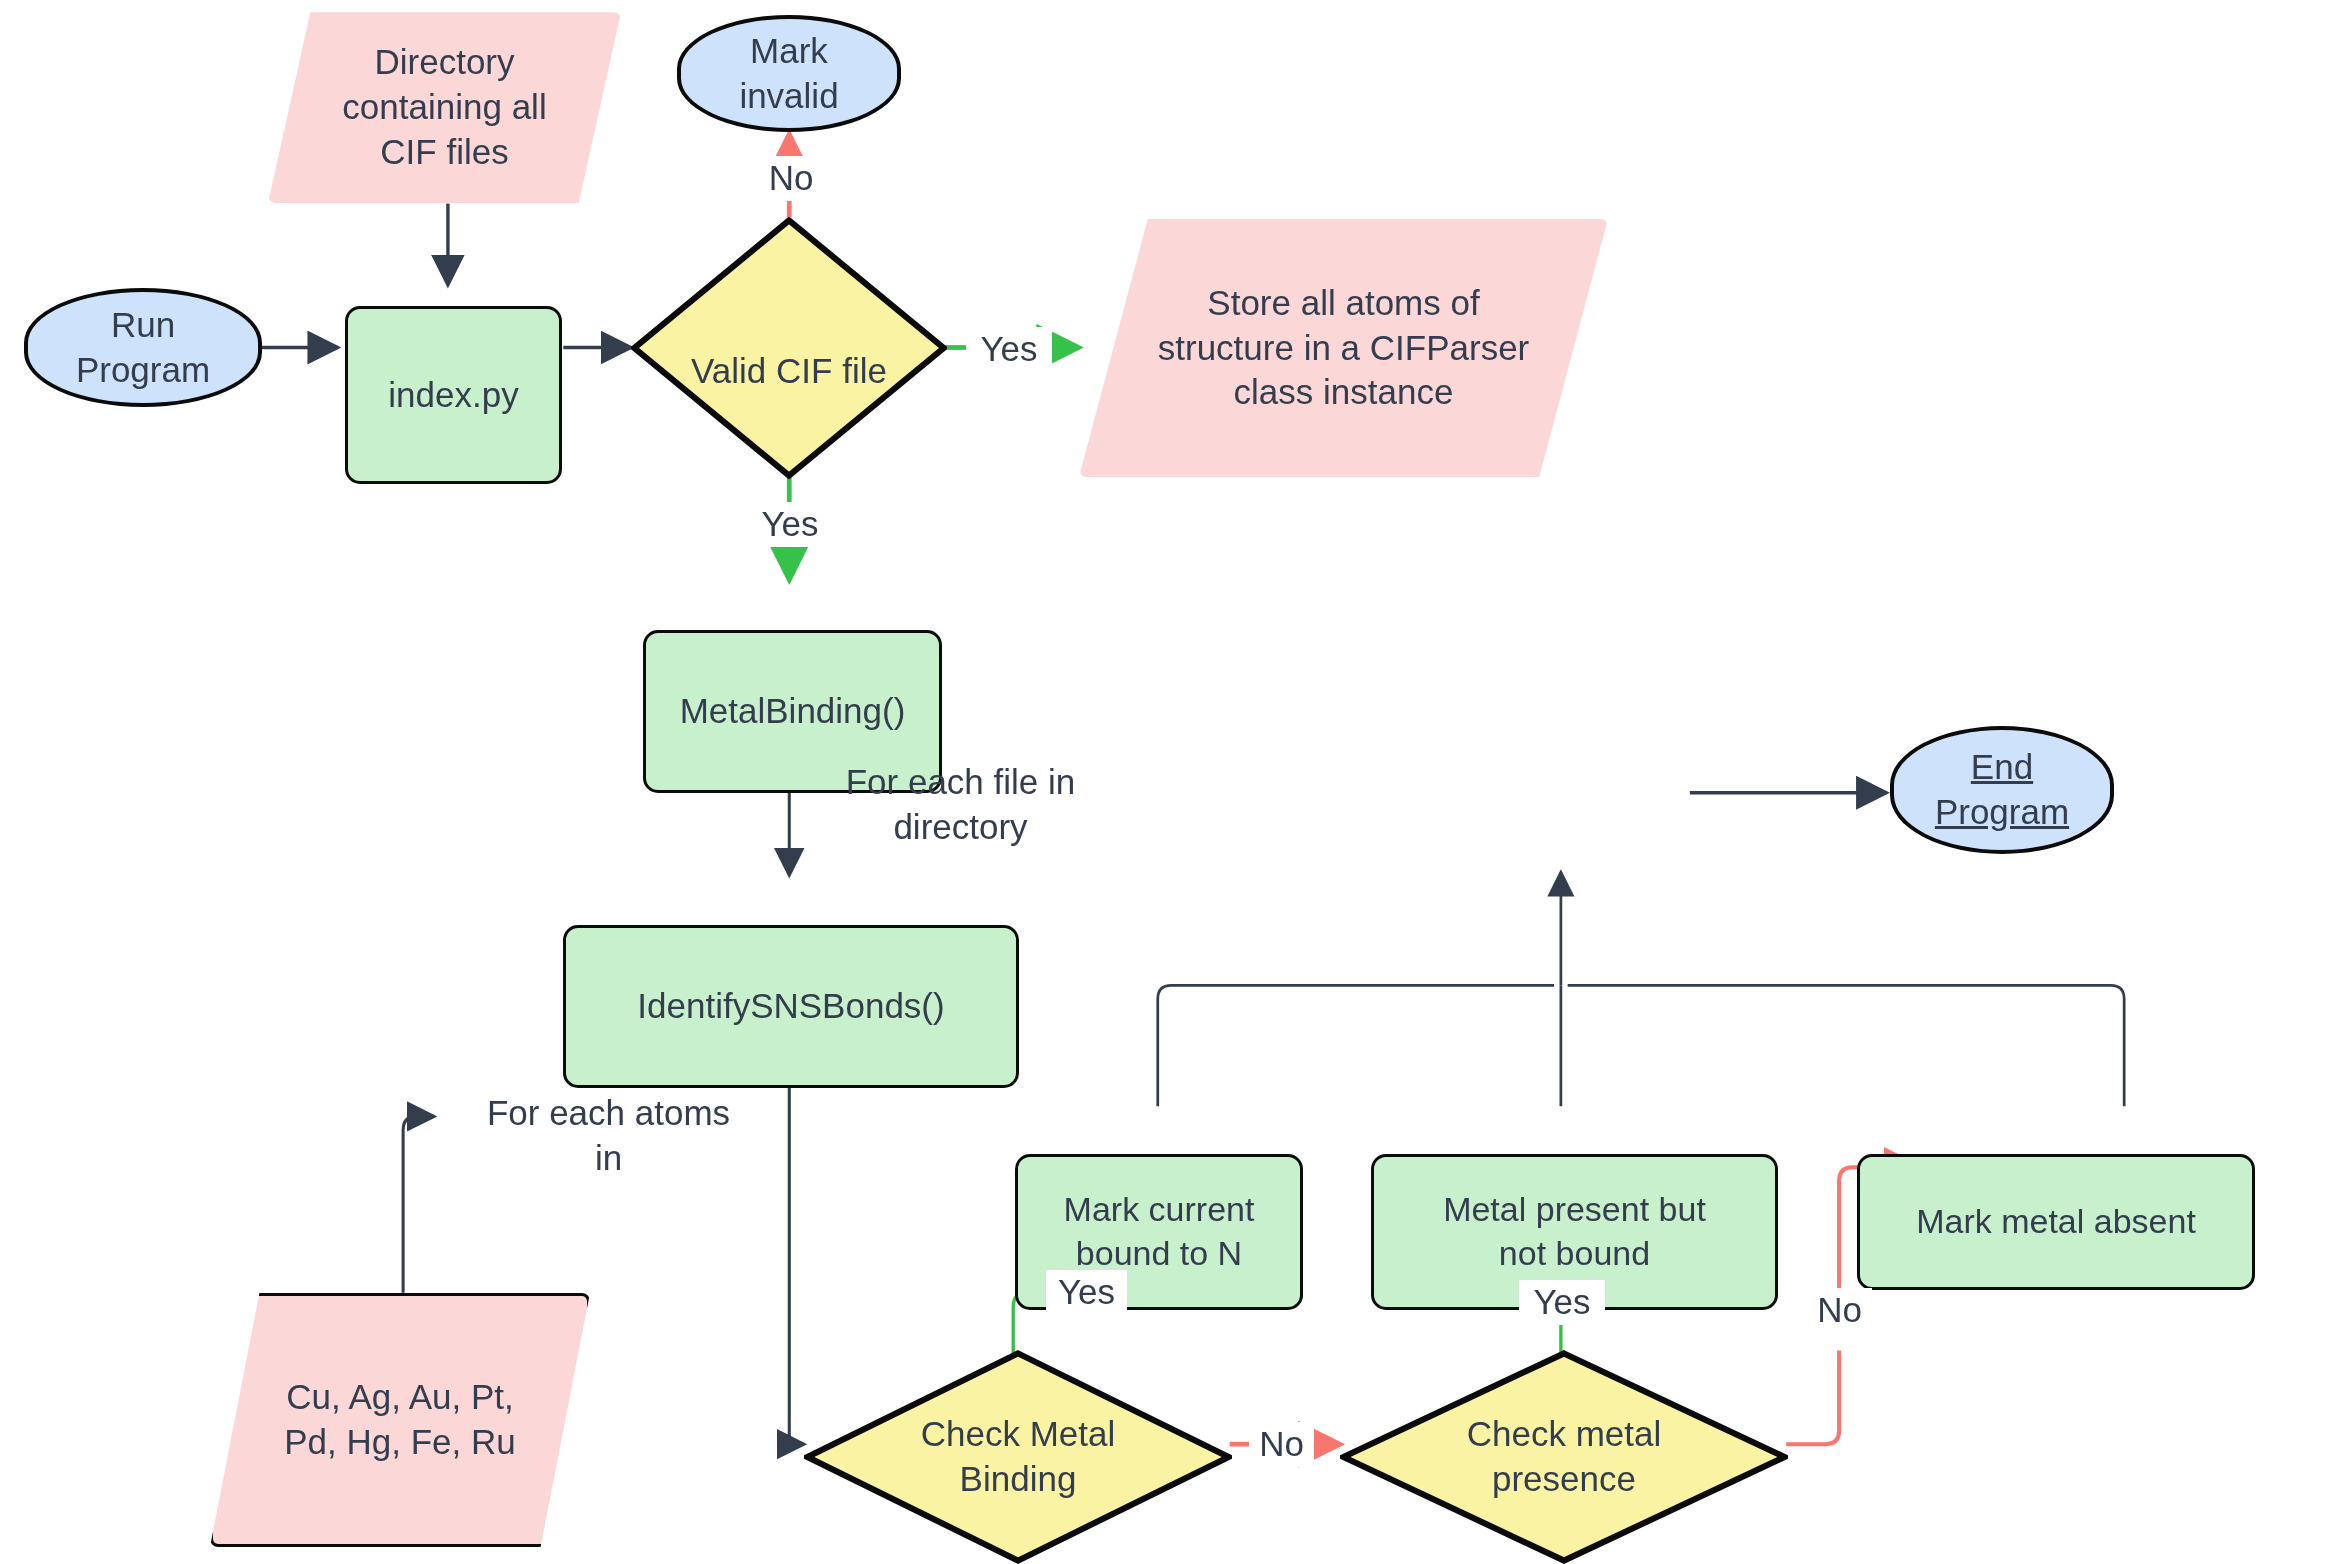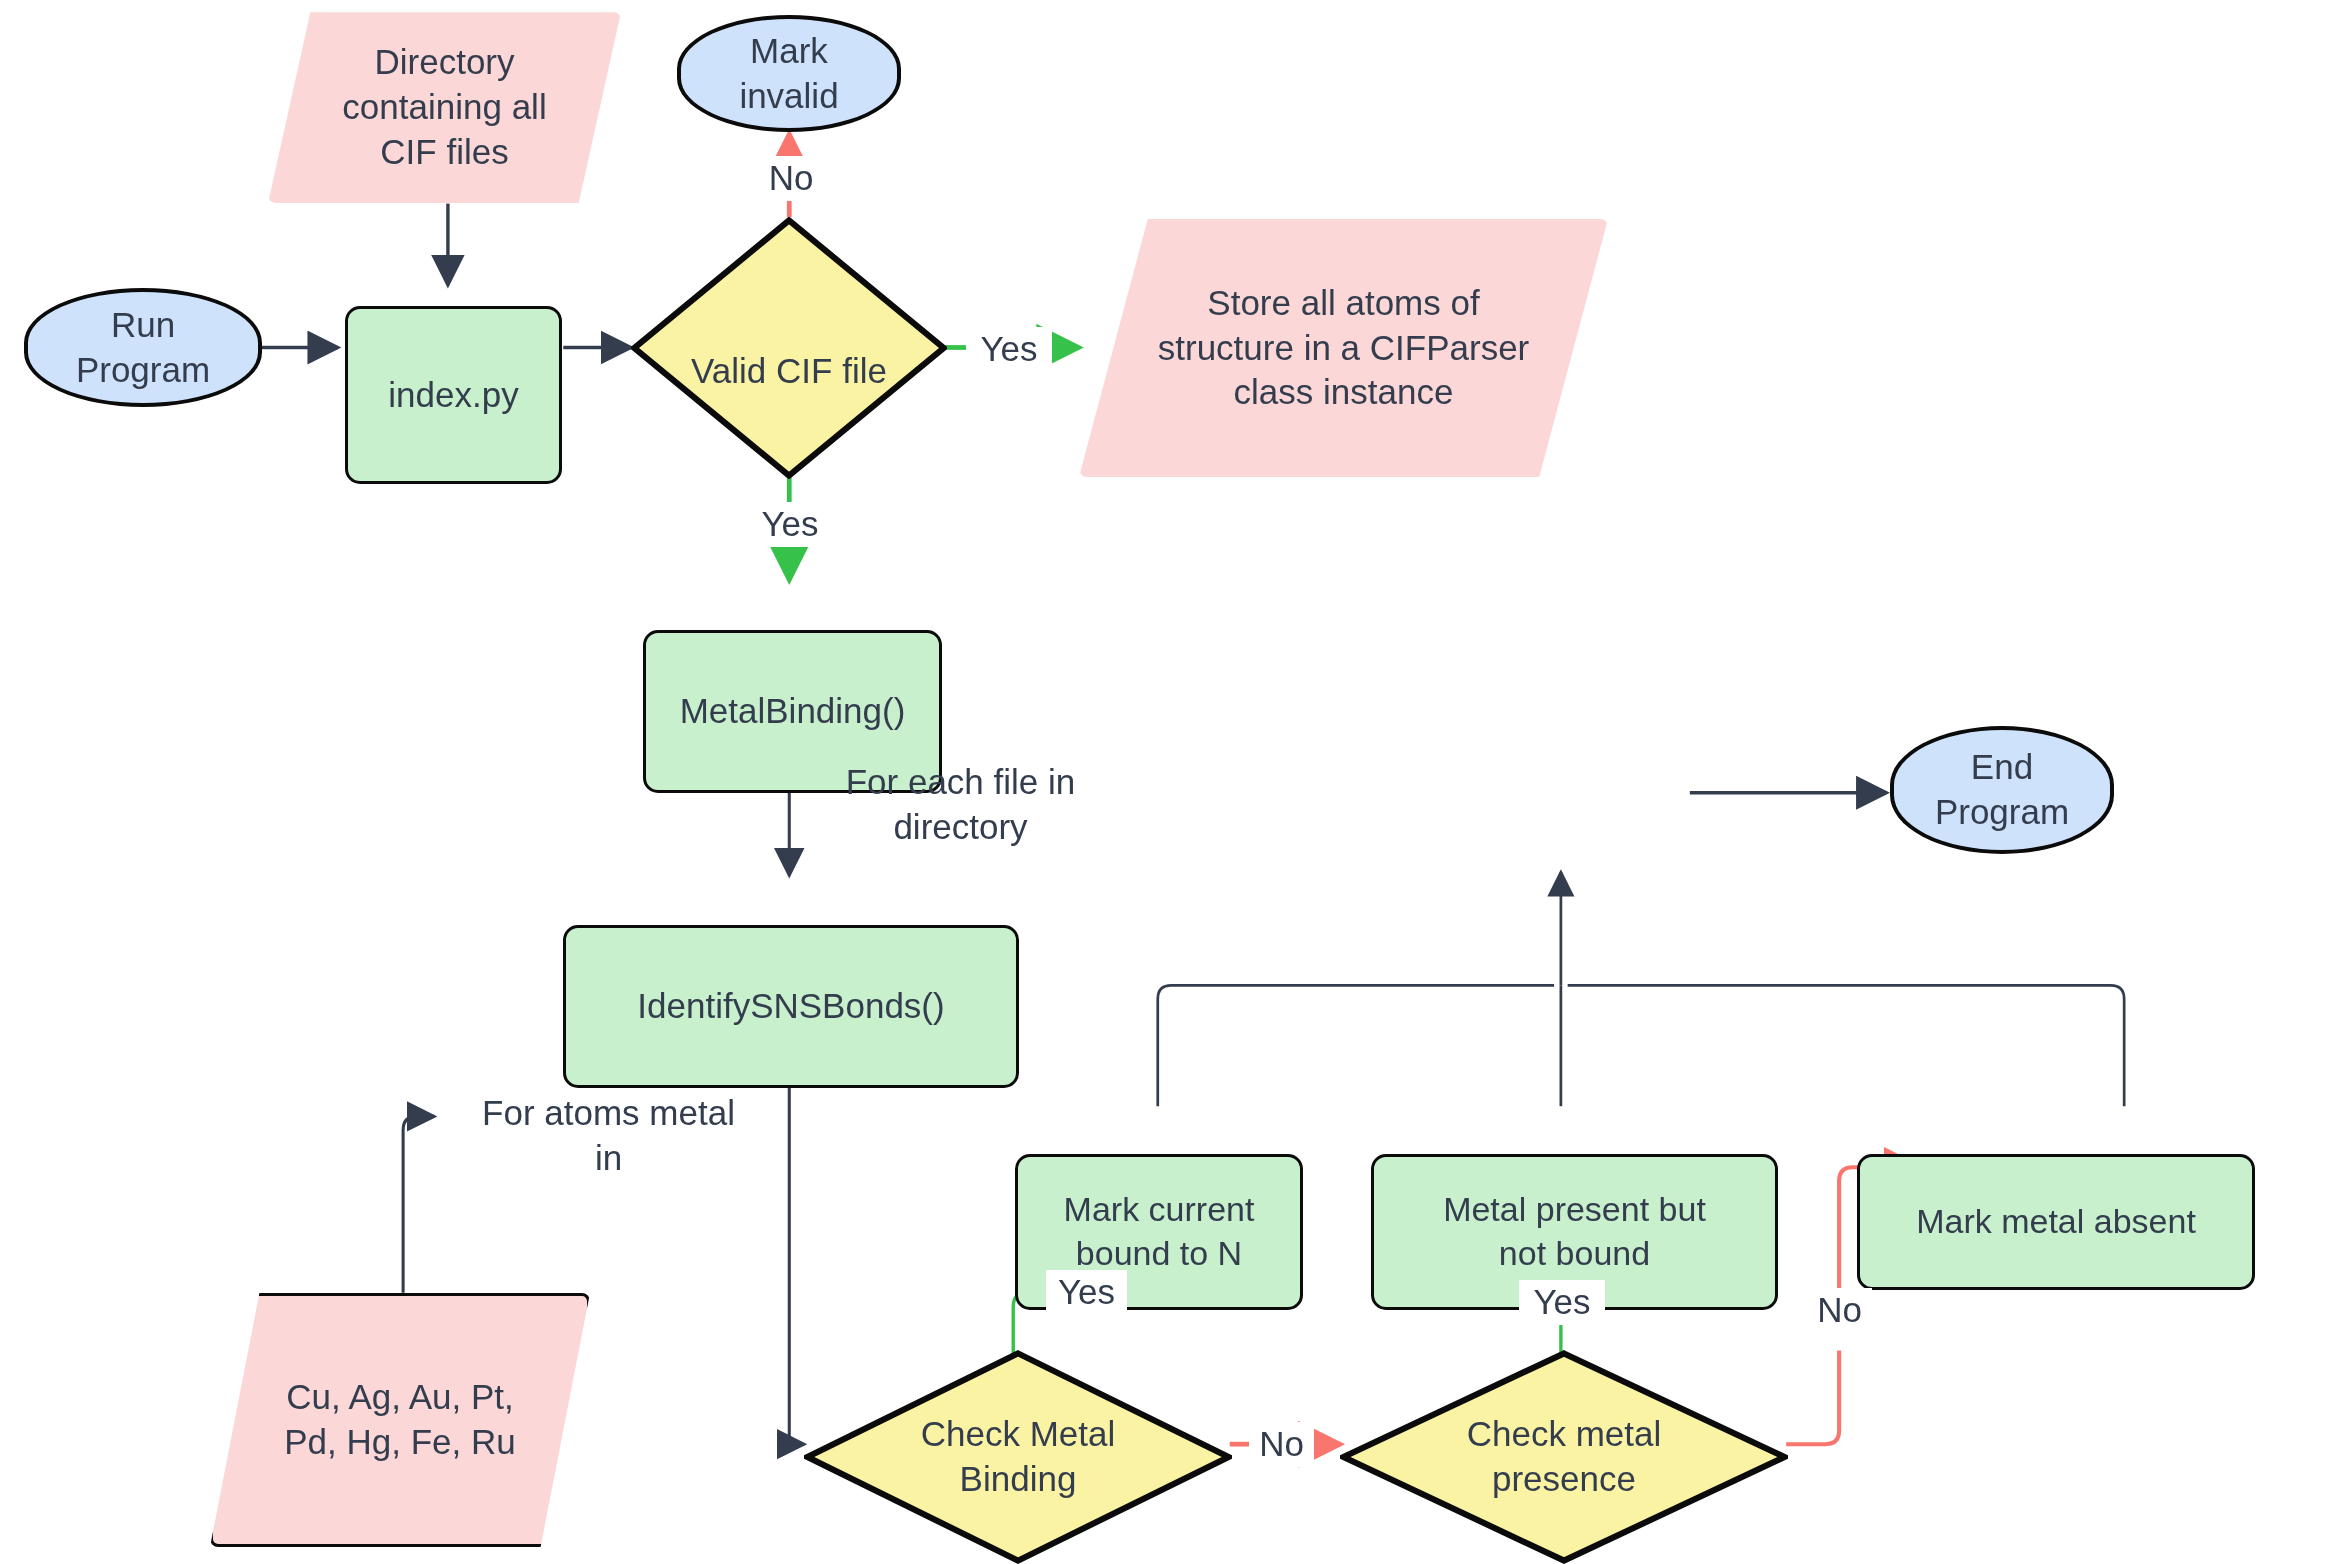--- a/index.html
+++ b/index.html
@@ -150,34 +150,34 @@
     <span style="white-space:pre-line;">Metal present but
 not bound</span>
   </div>
 
   <div class="node proc" style="left:1857px;top:1106px;width:398px;height:136px;font-size:34px;">
     <span style="white-space:pre-line;">Mark metal absent</span>
   </div>
 
 
   <div class="node term" style="left:1890px;top:726px;width:224px;height:128px;font-size:35px;">
-    <span style="white-space:pre-line;">End
+    <span style="white-space:pre-line;text-decoration:underline;">End
 Program</span>
   </div>
 
   <div class="edgelabel lbl-bg" style="left:740px;top:156px;width:102px;font-size:35px;">No</div>
 
   <div class="edgelabel lbl-bg" style="left:966px;top:327px;width:86px;font-size:35px;">Yes</div>
 
   <div class="edgelabel lbl-bg" style="left:747px;top:502px;width:86px;font-size:35px;">Yes</div>
 
   <div class="edgelabel" style="left:811px;top:760px;width:299px;font-size:35px;white-space:pre-line;">For each file in
 directory</div>
 
-  <div class="edgelabel" style="left:456px;top:1091px;width:305px;font-size:35px;white-space:pre-line;">For atoms metal
+  <div class="edgelabel" style="left:456px;top:1091px;width:305px;font-size:35px;white-space:pre-line;">For each atoms
 in</div>
 
   <div class="edgelabel lbl-bg" style="left:1046px;top:1270px;width:81px;font-size:35px;">Yes</div>
 
   <div class="edgelabel lbl-bg" style="left:1249px;top:1422px;width:65px;font-size:35px;">No</div>
 
   <div class="edgelabel lbl-bg" style="left:1519px;top:1280px;width:86px;font-size:35px;">Yes</div>
 
   <div class="edgelabel lbl-bg" style="left:1807px;top:1288px;width:65px;font-size:35px;">No</div>
 

